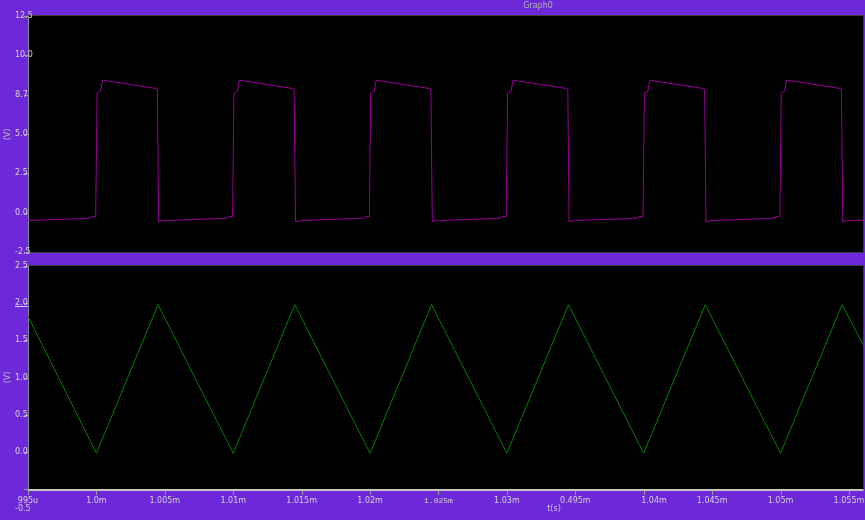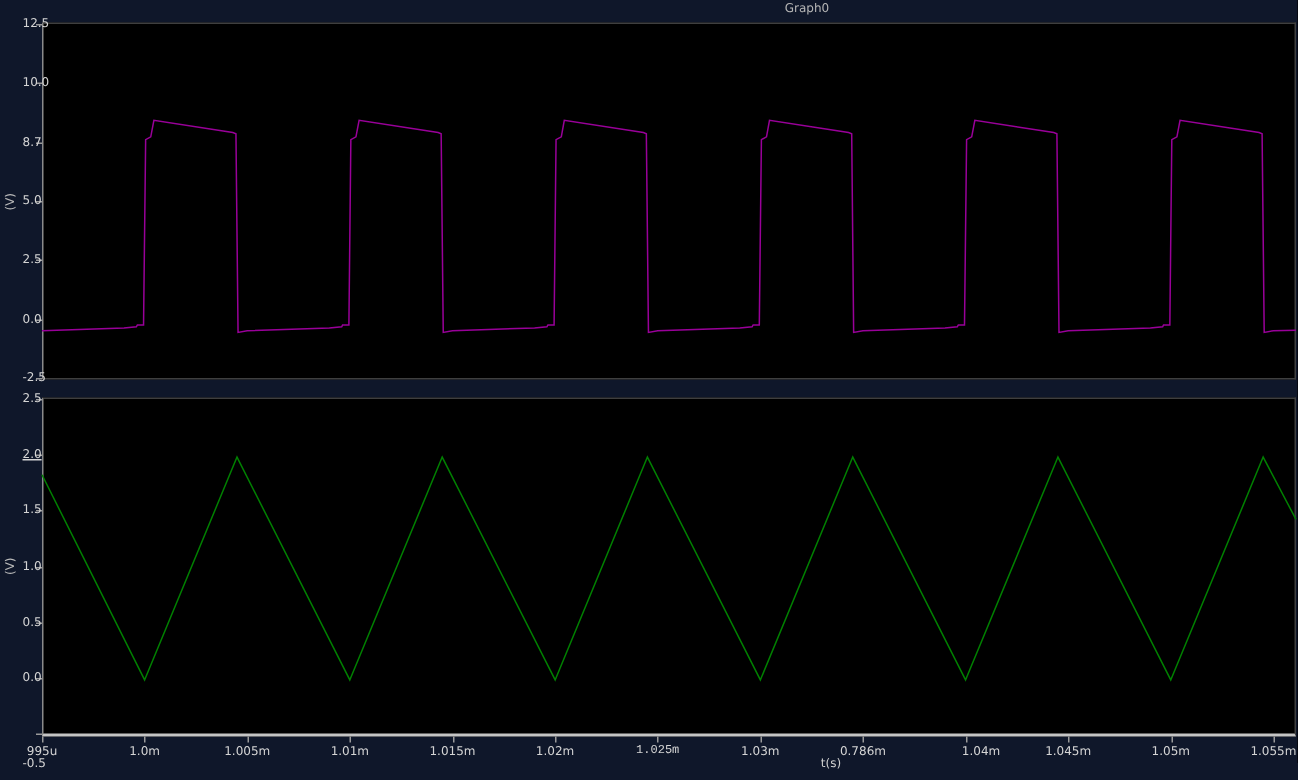--- a/index.html
+++ b/index.html
@@ -1,16 +1,16 @@
 <!DOCTYPE html>
 <html><head>
 <meta charset="utf-8">
 <style>
   html,body{margin:0;padding:0;background:#000;}
-  #graph-window{position:relative;width:865px;height:520px;background:#0f172a;overflow:hidden;
+  #graph-window{position:relative;width:865px;height:520px;background:#6d28d9;overflow:hidden;
     font-family:"DejaVu Sans",sans-serif;}
   #graph-title{position:absolute;top:1px;left:538px;transform:translateX(-50%);
     color:#b5b5b5;font-size:8px;line-height:10px;}
   .panel{position:absolute;left:28px;width:836px;box-sizing:border-box;background:#000;
     border:1px solid #3f3f3f;border-left:1px solid #8a8a8a;}
   #panel-top{top:15px;height:238px;}
   #panel-bottom{top:265px;height:226px;border-bottom:2px solid #c4c4c4;}
   .ylabel{position:absolute;left:-1px;width:16px;text-align:center;color:#b9b9b9;font-size:8px;
     transform:rotate(-90deg);}
   #ylabel-top{top:130px;}
@@ -81,21 +81,21 @@
       <div class="xtick-label" style="left: 233.237px; top: 497px;">1.01m</div>
       <div class="xtick" style="left: 302px; top: 491px;"></div>
       <div class="xtick-label" style="left: 301.65px; top: 497px;">1.015m</div>
       <div class="xtick" style="left: 370px; top: 491px;"></div>
       <div class="xtick-label" style="left: 370.062px; top: 497px;">1.02m</div>
       <div class="xtick" style="left: 438px; top: 491px;"></div>
       <div class="xtick-label" style="left: 438.475px; top: 497px; font-family: Liberation Mono, monospace;">1.025m</div>
       <div class="xtick" style="left: 507px; top: 491px;"></div>
       <div class="xtick-label" style="left: 506.887px; top: 497px; text-align: center;">1.03m</div>
       <div class="xtick" style="left: 575px; top: 491px;"></div>
-      <div class="xtick-label" style="left: 575.3px; top: 497px;">0.786m</div>
+      <div class="xtick-label" style="left: 575.3px; top: 497px;">0.495m</div>
       <div class="xtick" style="left: 644px; top: 491px;"></div>
       <div class="xtick-label" style="left: 654px; top: 497px;">1.04m</div>
       <div class="xtick" style="left: 712px; top: 491px;"></div>
       <div class="xtick-label" style="left: 712.124px; top: 497px;">1.045m</div>
       <div class="xtick" style="left: 781px; top: 491px;"></div>
       <div class="xtick-label" style="left: 780.537px; top: 497px;">1.05m</div>
       <div class="xtick" style="left: 849px; top: 491px;"></div>
       <div class="xtick-label" style="left: 848.949px; top: 497px;">1.055m</div>
     </div>
 

